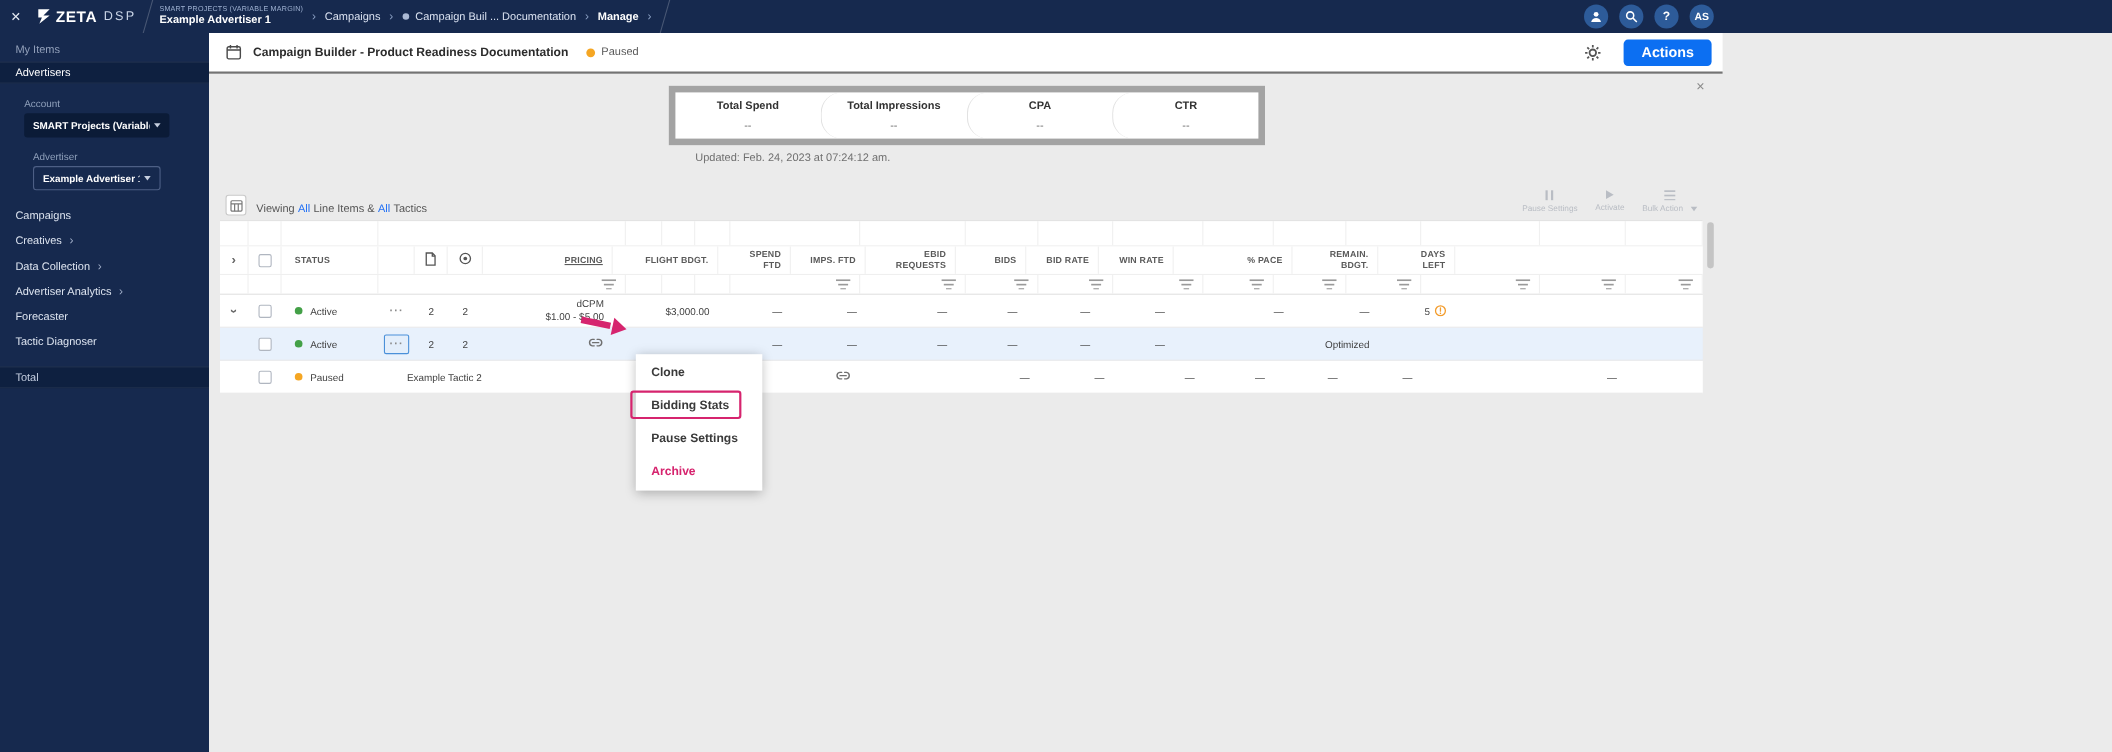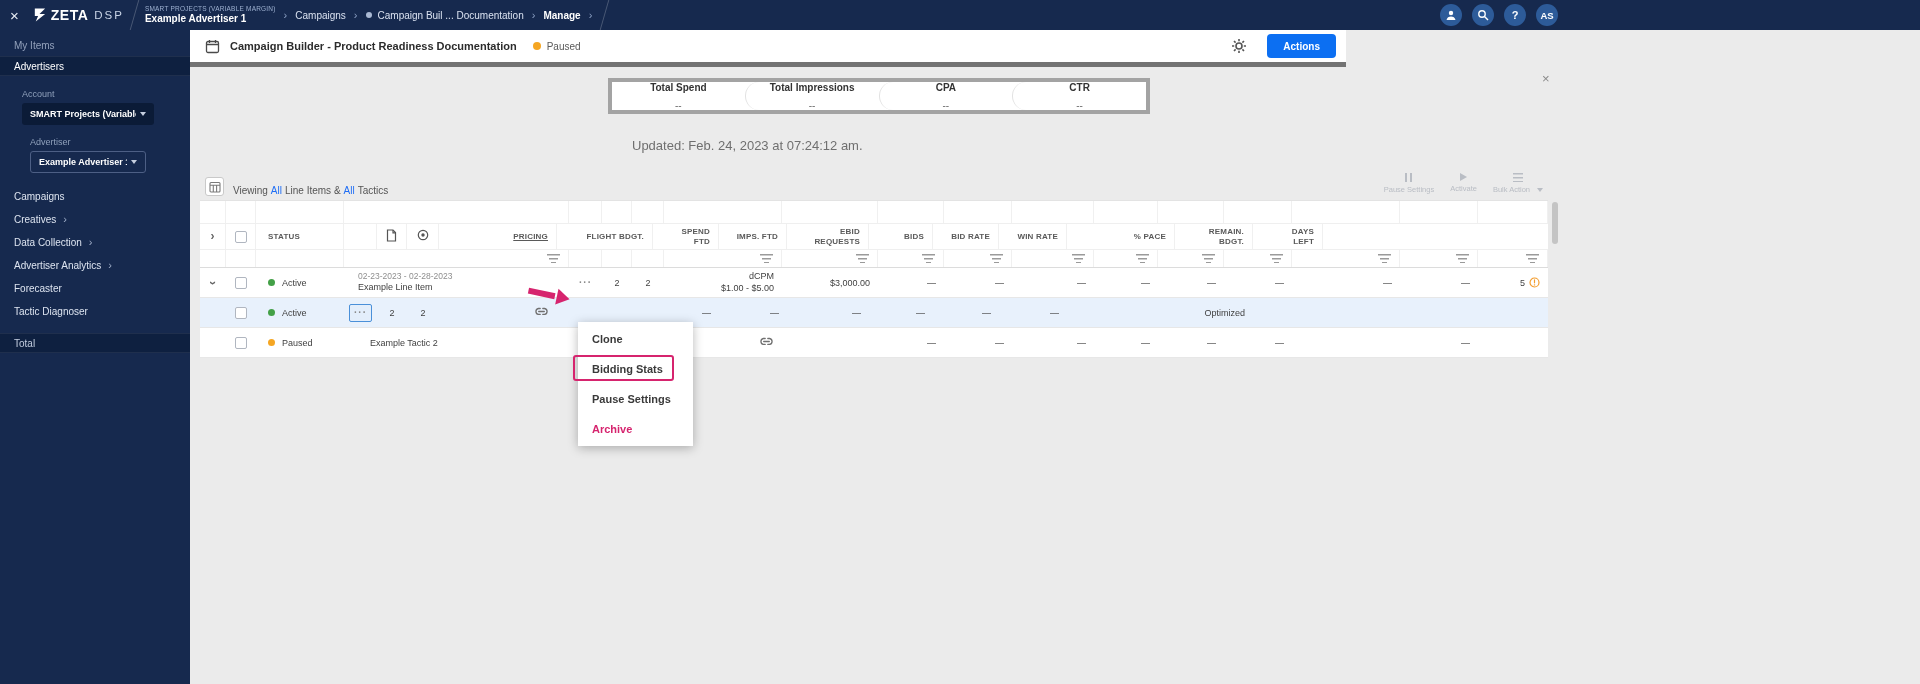--- a/index.html
+++ b/index.html
@@ -39,36 +39,36 @@
   .sb-select-adv{margin-left:30px;width:116px;border:1px solid #4d5f85;}
   .sb-select-text{font-size:9px;font-weight:bold;color:#fff;white-space:nowrap;overflow:hidden;flex:1;}
   .caret-down{width:0;height:0;border-left:3.5px solid transparent;border-right:3.5px solid transparent;border-top:4px solid #c6cfdf;flex:none;margin-left:4px;}
   .sb-nav{margin-top:12px;}
   .sb-nav-item{height:23px;line-height:23px;padding-left:14px;font-size:10px;color:#dde4f0;cursor:pointer;display:flex;align-items:center;}
   .sb-chev{color:#9fadc8;font-size:11px;margin-left:7px;}
   .sb-section.admin{margin-top:10px;color:#c3cddf;}
 
   
   .content{position:absolute;top:30px;left:190px;width:1376px;height:654px;background:#ebebeb;}
-  .page-header{position:absolute;top:0;left:0;width:1156px;height:37px;background:#fff;border-bottom:5px solid #737373;display:flex;align-items:center;z-index:5;}
+  .page-header{position:absolute;top:0;left:0;width:1376px;height:37px;background:#fff;border-bottom:2px solid #737373;display:flex;align-items:center;z-index:5;}
   .cal-icon{margin-left:15px;display:flex;align-items:center;}
   .page-title{margin-left:10px;font-size:11px;font-weight:bold;color:#2c2c2c;}
   .hdot{width:8px;height:8px;border-radius:50%;background:#f5a623;margin-left:16px;flex:none;}
   .status-text{margin-left:6px;font-size:10px;color:#5a5a5a;}
   .spacer{flex:1;}
   .gear{margin-right:20px;display:flex;align-items:center;cursor:pointer;}
-  .actions-btn{margin-right:10px;height:24px;padding:0 16px;background:#0c6ff2;border:none;border-radius:4px;color:#fff;font-size:10px;font-weight:bold;font-family:inherit;cursor:pointer;}
-
-  
-  .stats-card{position:absolute;top:48px;left:418px;width:542px;height:36px;background:#fff;border:4px solid #a3a3a3;display:flex;z-index:2;}
+  .actions-btn{margin-right:10px;height:24px;padding:0 16px;background:#0c6ff2;border:none;border-radius:4px;color:#fff;font-size:13px;font-weight:bold;font-family:inherit;cursor:pointer;}
+
+  
+  .stats-card{position:absolute;top:48px;left:418px;width:542px;height:54px;background:#fff;border:6px solid #a3a3a3;display:flex;z-index:2;}
   .metric{flex:1;display:flex;flex-direction:column;align-items:center;justify-content:center;gap:7px;}
   .metric + .metric{border-left:1px solid #e2e2e2;border-radius:19px;}
   .metric-label{font-size:10px;font-weight:bold;color:#333;}
   .metric-value{font-size:10px;color:#6e6e6e;}
-  .updated{position:absolute;top:108px;left:418px;font-size:13px;color:#6f6f6f;padding-left:24px;}
+  .updated{position:absolute;top:108px;left:418px;font-size:10px;color:#6f6f6f;padding-left:24px;}
   .stats-close{position:absolute;top:42px;left:1352px;font-size:13px;color:#8a8a8a;cursor:pointer;line-height:1;}
 
   
   .view-toolbar{position:absolute;top:138px;left:0;width:1376px;height:28px;display:flex;align-items:flex-end;}
   .grid-icon{margin-left:15px;width:19px;height:19px;background:#fff;border:1px solid #c9c9c9;border-radius:3px;display:flex;align-items:center;justify-content:center;cursor:pointer;flex:none;}
   .vw{display:flex;gap:3px;margin-left:9px;font-size:10px;color:#555;}
   .vw .blue{color:#1f6ef5;cursor:pointer;}
   .bulk{margin-left:auto;margin-right:18px;display:flex;align-items:flex-start;gap:6px;}
   .bulk-btn{display:flex;flex-direction:column;align-items:center;gap:3px;padding:2px 5px;cursor:default;}
   .bulk-label{font-size:7.5px;color:#b9bdc4;white-space:nowrap;}
@@ -416,26 +416,20 @@
           <div class="td al-center" style="width: 26px;">
             <span class="exp">›</span>
           </div>
           <div class="td al-center" style="width: 30px;">
             <span class="cb"></span>
           </div>
           <div class="td al-left" style="width: 88px; padding-left: 12px;">
             <span class="dot" style="background: rgb(67, 160, 71);"></span>
             <span class="ctext">Active</span>
           </div>
-          <div class="td al-left" style="width: 225px; padding-left: 14px;">
-            <div class="lines">
-              <div class="muted">02-23-2023 - 02-28-2023</div>
-              <div class="ctext">Example Line Item</div>
-            </div>
-          </div>
           <div class="td al-center" style="width: 33px;">
             <span class="menu-btn">···</span>
           </div>
           <div class="td al-center" style="width: 30px;">
             <span class="ctext">2</span>
           </div>
           <div class="td al-center" style="width: 32px;">
             <span class="ctext">2</span>
           </div>
           <div class="td al-right" style="width: 118px;">

